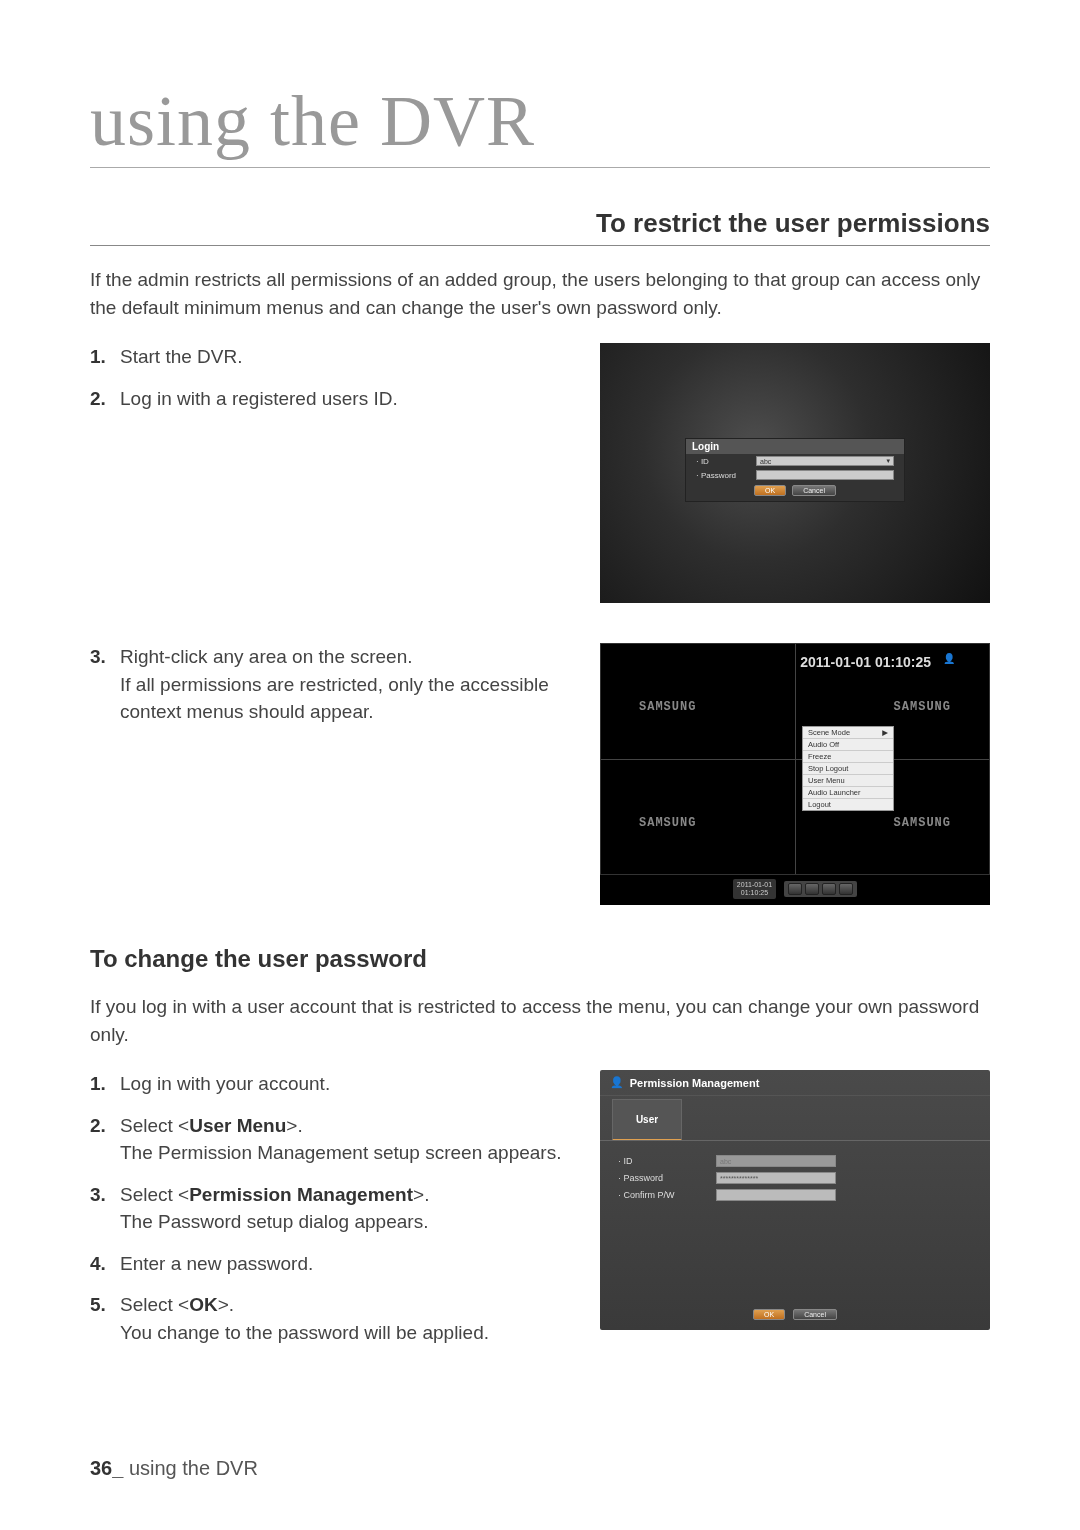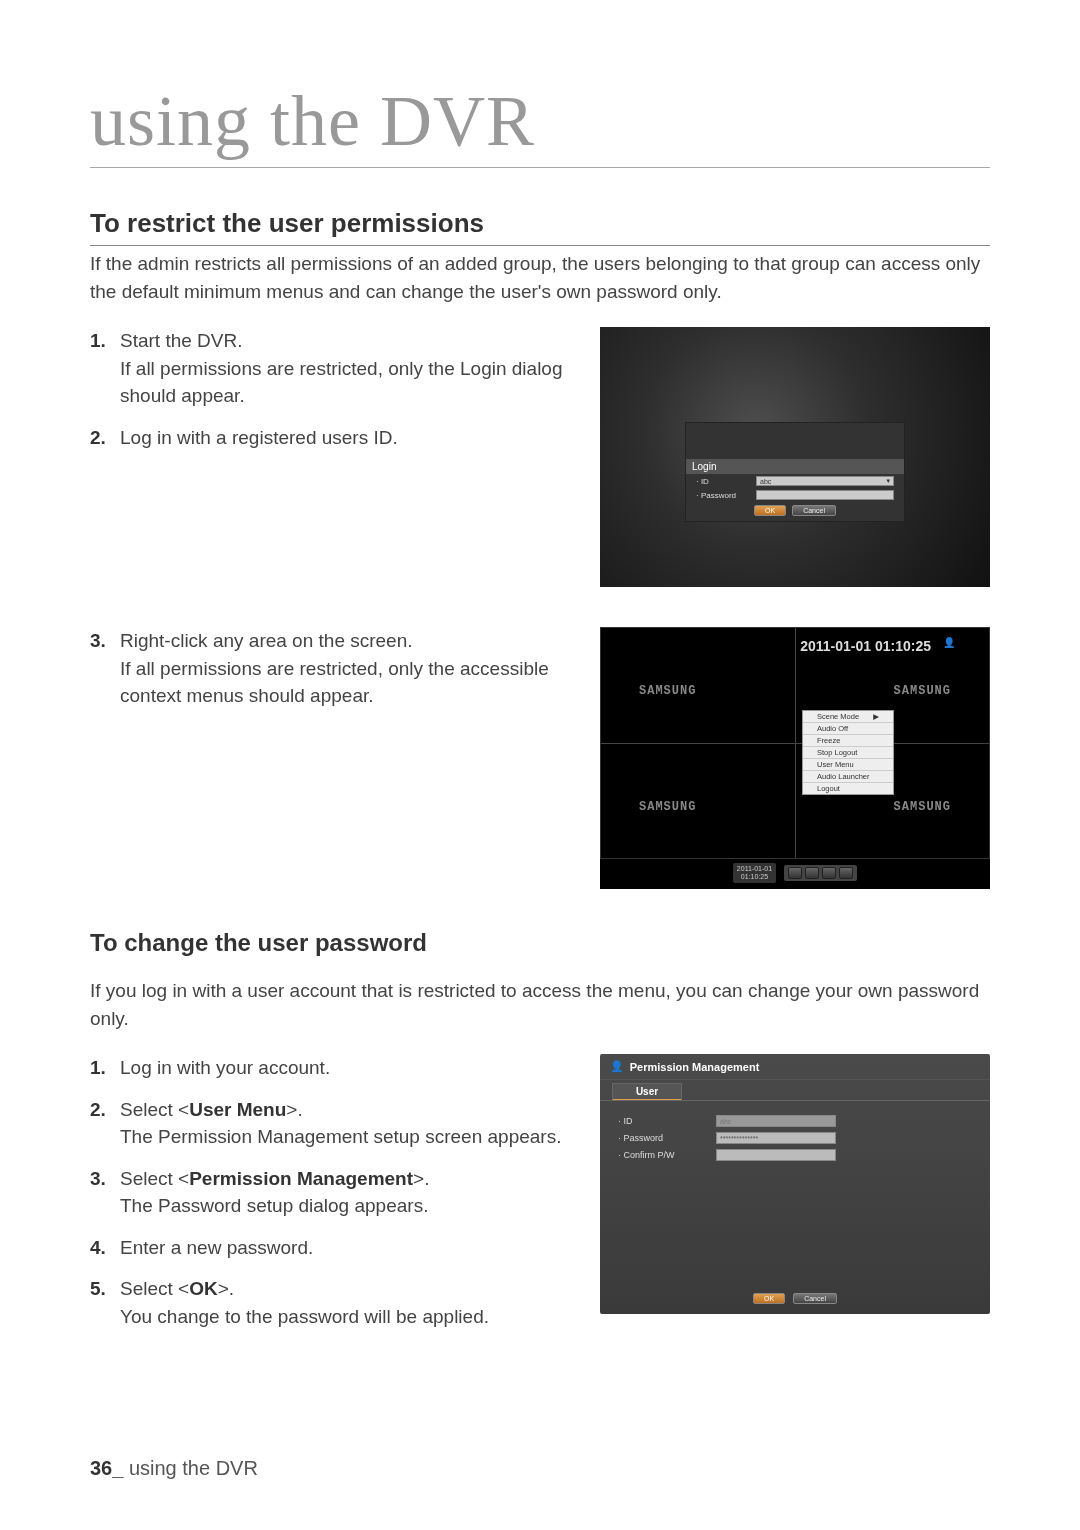--- a/index.html
+++ b/index.html
@@ -23,21 +23,22 @@
     padding-bottom: 4px;
     margin-bottom: 40px;
     font-family: "Times New Roman", serif;
   }
   .section-title {
     font-size: 26px;
     font-weight: bold;
     color: #333;
     border-bottom: 1px solid #888;
     padding-bottom: 6px;
-    margin-bottom: 4px;
+    margin-bottom: 20px;
+    text-align: right;
   }
   .intro-text {
     font-size: 19px;
     line-height: 1.45;
     color: #444;
     margin-bottom: 22px;
   }
   .content-row {
     display: flex;
     gap: 20px;
@@ -89,24 +90,23 @@
     left: 85px;
     width: 220px;
     background: #333;
     border: 1px solid #222;
     font-size: 9px;
     color: #ddd;
   }
   .login-title {
     background: #555;
     color: #fff;
-    font-weight: normal;
+    font-weight: bold;
     padding: 2px 6px;
     font-size: 10px;
-    margin-top: 36px;
   }
   .login-row {
     display: flex;
     align-items: center;
     padding: 2px 10px;
     gap: 8px;
   }
   .login-label { width: 52px; font-size: 8px; }
   .login-field {
     flex: 1;
@@ -182,21 +182,21 @@
   }
   .ctx-menu {
     position: absolute;
     top: 82px;
     right: 95px;
     width: 92px;
     background: #eee;
     border: 1px solid #999;
   }
   .ctx-item {
-    padding: 1px 14px;
+    padding: 1px 5px;
     font-size: 7.5px;
     color: #333;
     border-bottom: 1px solid #ccc;
     display:flex;
     justify-content:space-between;
   }
   .ctx-item:last-child { border-bottom:none; }
   .bottom-bar {
     position: absolute;
     bottom: 5px;
@@ -248,21 +248,21 @@
     padding: 6px 10px;
     font-size:11px;
     border-bottom:1px solid #555;
   }
   .pm-tab {
     margin: 3px 0 0 12px;
     width: 70px;
     background: #555;
     border: 1px solid #666;
     border-bottom: 2px solid #e0a050;
-    padding: 2px 0;
+    padding: 14px 0;
     text-align: center;
     font-size: 10px;
     font-weight: bold;
     color: #fff;
   }
   .pm-sep {
     border-top:1px solid #666;
     margin-top:-1px;
   }
   .pm-body {
@@ -324,21 +324,20 @@
   <h2 class="section-title">To restrict the user permissions</h2>
   <p class="intro-text">If the admin restricts all permissions of an added group, the users belonging to that group can access only the default minimum menus and can change the user's own password only.</p>
 
   <div class="content-row">
     <div class="text-col">
       <ol class="step-list">
         <li>
           <span class="step-num">1.</span>
           <span class="step-body">
             <span>Start the DVR.</span><br>
-            <span>If all permissions are restricted, only the Login dialog should appear.</span>
           </span>
         </li>
         <li>
           <span class="step-num">2.</span>
           <span class="step-body">Log in with a registered users ID.</span>
         </li>
       </ol>
     </div>
     <div class="img-col">
       <div class="screen">

